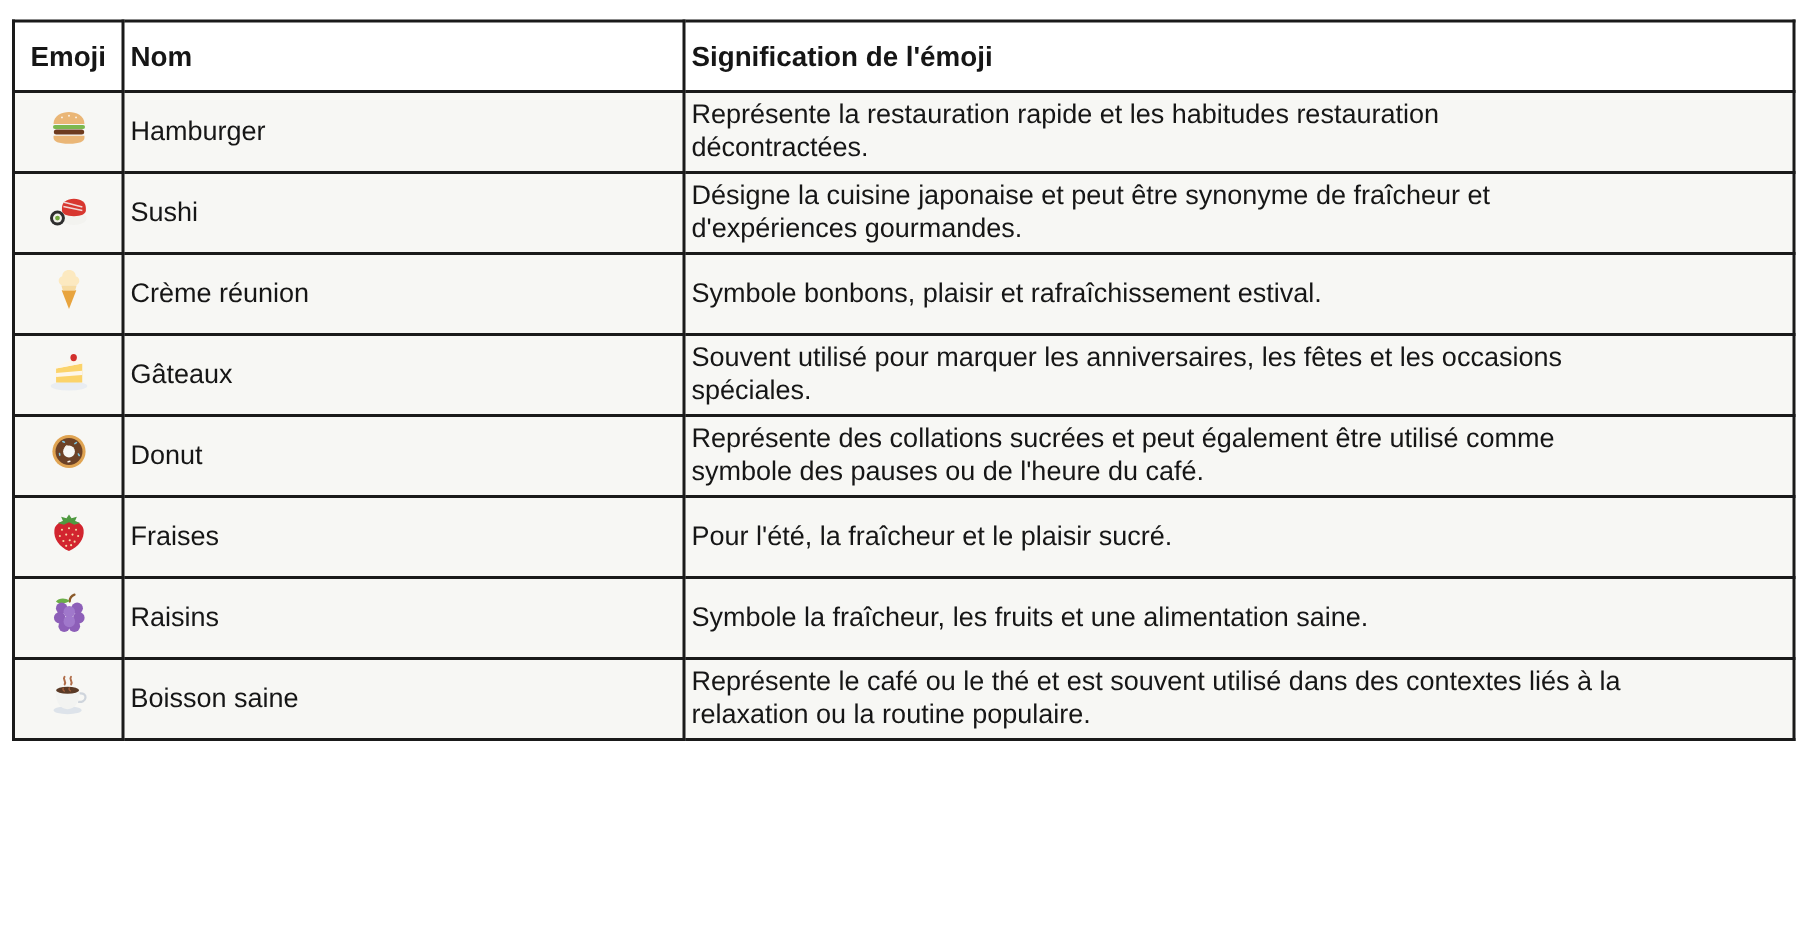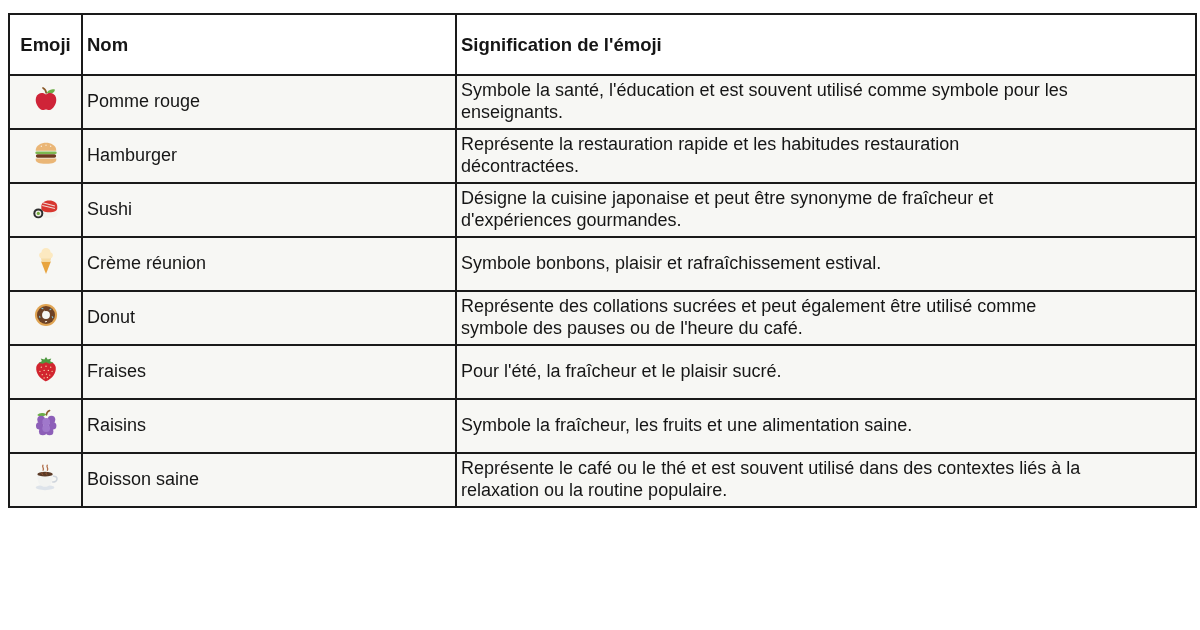--- a/index.html
+++ b/index.html
@@ -17,21 +17,21 @@
     border-collapse: collapse;
     table-layout: fixed;
   }
   .emoji-table th, .emoji-table td {
     border: 2px solid #1a1a1a;
     color: #161616;
     vertical-align: middle;
   }
   .emoji-table thead th {
     background: #ffffff;
-    height: 61px;
+    height: 47px;
     font-size: 18.5px;
     font-weight: 700;
     text-align: left;
     padding: 0 4px;
   }
   .emoji-table thead th.c-emoji { text-align: center; padding: 0 2px; }
   .emoji-table tbody td {
     background: #f7f7f4;
     height: 54px;
     font-size: 18px;
@@ -57,32 +57,20 @@
       <tr>
         <th class="c-emoji">Emoji</th>
         <th>Nom</th>
         <th>Signification de l'émoji</th>
       </tr>
     </thead>
     <tbody>
       <tr>
         <td class="c-emoji"><span class="icon">
               <svg viewBox="0 0 32 32">
-                <path d="M16.2 9.5C16 6.8 14.8 5.2 12.8 4.2" fill="none" stroke="#8a5a2a" stroke-width="1.8" stroke-linecap="round"></path>
-                <path d="M17 9c3-4 7.3-3.6 8.6-2.9-.6 3-3.8 5-7.8 4.3z" fill="#6cae48"></path>
-                <path d="M16 11.2C13.2 8.4 6.8 8.7 5.3 14.6 3.8 20.6 8.6 27.3 12.4 27.8c1.5.2 2.6-.6 3.6-.6s2.1.8 3.6.6c3.8-.5 8.6-7.2 7.1-13.2-1.5-5.9-7.9-6.2-10.7-3.4z" fill="#cf2438"></path>
-              </svg>
-            </span></td>
-        <td class="c-name">Pomme rouge</td>
-        <td class="c-meaning">Symbole la santé, l'éducation et est souvent utilisé comme symbole pour les
-enseignants.</td>
-      </tr>
-      <tr>
-        <td class="c-emoji"><span class="icon">
-              <svg viewBox="0 0 32 32">
                 <path d="M5 13.5C5 7.5 11 5 16 5s11 2.5 11 8.5H5z" fill="#eab676"></path>
                 <circle cx="11" cy="8.8" r=".7" fill="#fff" opacity=".8"></circle>
                 <circle cx="16" cy="7.6" r=".7" fill="#fff" opacity=".8"></circle>
                 <circle cx="21" cy="8.8" r=".7" fill="#fff" opacity=".8"></circle>
                 <rect x="4.6" y="14.3" width="22.8" height="2.8" rx="1.4" fill="#7cb84f"></rect>
                 <rect x="5.2" y="17.4" width="21.6" height="3.6" rx="1.8" fill="#6d3b1e"></rect>
                 <path d="M5 21.8h22v1.4c0 2.6-3.4 4.3-11 4.3S5 25.8 5 23.2z" fill="#eab676"></path>
               </svg>
             </span></td>
         <td class="c-name">Hamburger</td>
@@ -107,20 +95,34 @@
       <tr>
         <td class="c-emoji"><span class="icon">
               <svg viewBox="0 0 32 32">
                 <path d="M10.8 16.5L16 29.8l5.2-13.3z" fill="#e8a43e"></path>
                 <path d="M16 2.2c2.9 0 4.9 1.9 4.8 4.4 1.8.4 2.8 2 2.5 3.7-.2 1.7-1.7 2.9-3.4 2.8h-7.8c-1.7.1-3.2-1.1-3.4-2.8-.3-1.7.7-3.3 2.5-3.7-.1-2.5 1.9-4.4 4.8-4.4z" fill="#fce9c0"></path>
                 <path d="M10.6 13.1h10.8l-1 3.6h-8.8z" fill="#f7dca4"></path>
               </svg>
             </span></td>
         <td class="c-name">Crème réunion</td>
         <td class="c-meaning">Symbole bonbons, plaisir et rafraîchissement estival.</td>
+      </tr>
+      <tr>
+        <td class="c-emoji"><span class="icon">
+              <svg viewBox="0 0 32 32">
+                <ellipse cx="16" cy="27" rx="13" ry="3.2" fill="#e9edf2"></ellipse>
+                <path d="M6.8 14.5L25.4 11v13.5H6.8z" fill="#fbd36a"></path>
+                <path d="M6.8 17.8l18.6-1.6v3L6.8 20.7z" fill="#fdf6ea"></path>
+                <path d="M6.8 14.5C9.5 11.5 15 9 20 8.2c3-.5 5.4.6 5.4 2.8L6.8 14.5z" fill="#fdf6ea"></path>
+                <ellipse cx="19.3" cy="6.8" rx="2.3" ry="2.6" fill="#d2302c"></ellipse>
+              </svg>
+            </span></td>
+        <td class="c-name">Gâteaux</td>
+        <td class="c-meaning">Souvent utilisé pour marquer les anniversaires, les fêtes et les occasions
+spéciales.</td>
       </tr>
       <tr>
         <td class="c-emoji"><span class="icon">
               <svg viewBox="0 0 32 32">
                 <circle cx="16" cy="16" r="11.8" fill="#e0a452"></circle>
                 <circle cx="16" cy="16" r="9.6" fill="#6d4226"></circle>
                 <circle cx="16" cy="16" r="4.2" fill="#f7f7f4"></circle>
                 <g fill="#7ec8e3">
                   <rect x="11" y="8.6" width="2.4" height="1.1" rx=".55" transform="rotate(25 12.2 9.1)"></rect>
                   <rect x="19.5" y="9.5" width="2.4" height="1.1" rx=".55" transform="rotate(-30 20.7 10)"></rect>

